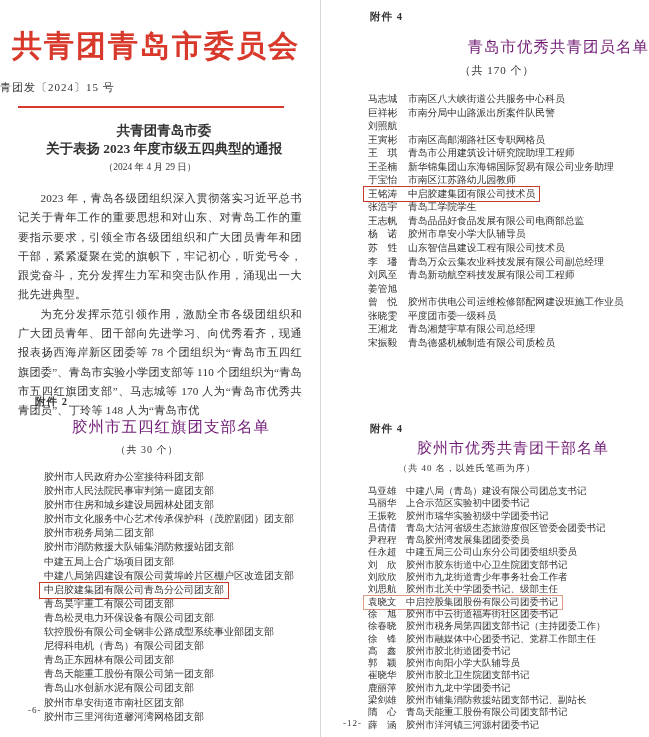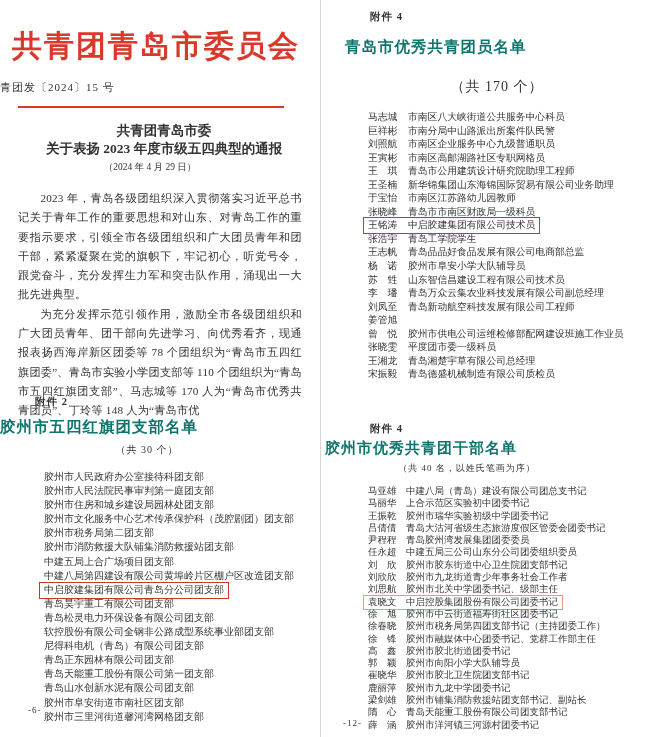--- a/index.html
+++ b/index.html
@@ -74,24 +74,24 @@
     letter-spacing:0.2px;
   }
 
   
   .att-label{
     font-size:10.5px;
     font-weight:bold;
     letter-spacing:1px;
   }
   .att-title{
-    text-align:left;
-    font-weight:bold;
+    text-align:right;
+    font-weight:normal;
     letter-spacing:1px;
-    color:#0f766e;
+    color:#701a75;
   }
   .att-subtitle{
     text-align:center;
     letter-spacing:1px;
   }
   .entry-row{
     display:flex;
     align-items:baseline;
     position:relative;
     width:fit-content;
@@ -111,21 +111,21 @@
   }
   .page-num{
     position:absolute;
     font-size:9px;
     letter-spacing:1px;
   }
 
   
   .q-tr .att-label{margin:6px 0 0 25px;}
   .q-tr .att-title{margin-top:13px;font-size:15.5px;}
-  .q-tr .att-subtitle{margin-top:20px;font-size:14px;}
+  .q-tr .att-subtitle{margin-top:5px;font-size:11px;}
   .q-tr .entry-list{margin:14px 0 0 23px;}
   .q-tr .entry-row{font-size:9.8px;line-height:13.55px;}
   .q-tr .entry-name{width:34px;margin-right:6px;}
 
   
   .q-bl .att-label{margin:5px 0 0 35px;}
   .q-bl .att-title{margin-top:8px;font-size:15.5px;}
   .q-bl .att-subtitle{margin-top:5px;font-size:10px;padding-left:24px;}
   .q-bl .entry-list{margin:13px 0 0 44px;}
   .q-bl .entry-row{font-size:10px;line-height:14.1px;}
@@ -173,21 +173,20 @@
         <span class="entry-desc">市南区八大峡街道公共服务中心科员</span>
       </div>
 
       <div class="entry-row">
         <span class="entry-name">巨祥彬</span>
         <span class="entry-desc">市南分局中山路派出所案件队民警</span>
       </div>
 
       <div class="entry-row">
         <span class="entry-name">刘照航</span>
-        <span class="entry-desc">市南区企业服务中心九级普通职员</span>
       </div>
 
       <div class="entry-row">
         <span class="entry-name">王寅彬</span>
         <span class="entry-desc">市南区高邮湖路社区专职网格员</span>
       </div>
 
       <div class="entry-row">
         <span class="entry-name">王　琪</span>
         <span class="entry-desc">青岛市公用建筑设计研究院助理工程师</span>
@@ -196,24 +195,20 @@
       <div class="entry-row">
         <span class="entry-name">王圣楠</span>
         <span class="entry-desc">新华锦集团山东海锦国际贸易有限公司业务助理</span>
       </div>
 
       <div class="entry-row">
         <span class="entry-name">于宝怡</span>
         <span class="entry-desc">市南区江苏路幼儿园教师</span>
       </div>
 
-      <div class="entry-row">
-        <span class="entry-name">张晓峰</span>
-        <span class="entry-desc">青岛市市南区财政局一级科员</span>
-      </div>
 
       <div class="entry-row highlight">
         <span class="entry-name">王铭涛</span>
         <span class="entry-desc">中启胶建集团有限公司技术员</span>
       </div>
 
       <div class="entry-row">
         <span class="entry-name">张浩宇</span>
         <span class="entry-desc">青岛工学院学生</span>
       </div>

